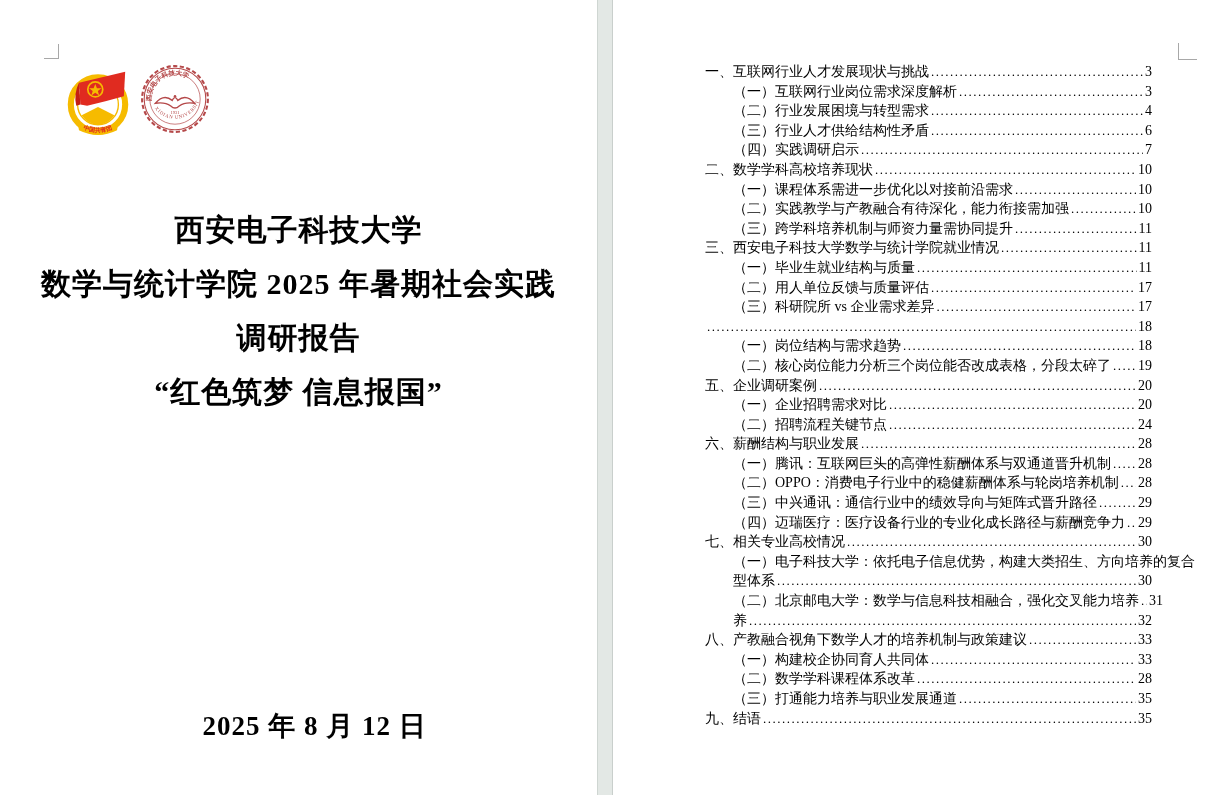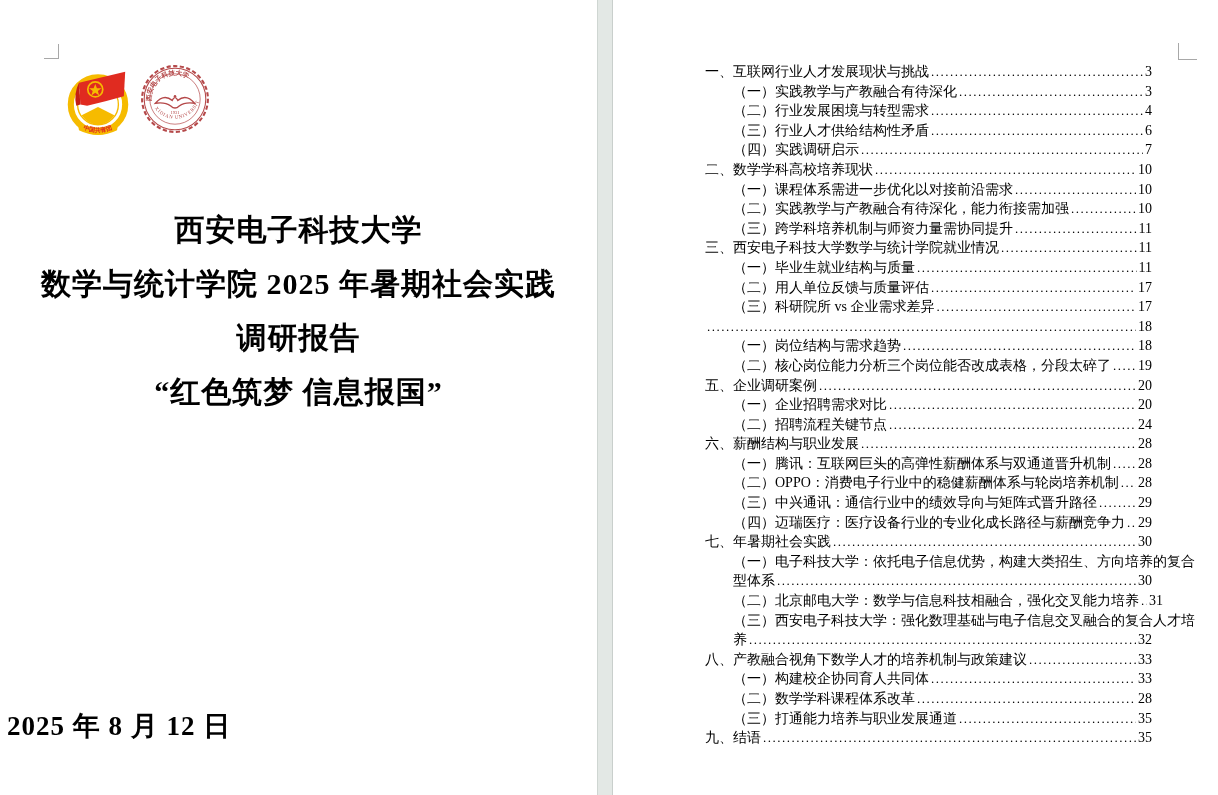--- a/index.html
+++ b/index.html
@@ -19,21 +19,21 @@
   .crop-h{height:1px;}
 
   
   .logo{position:absolute;}
   .logo-league{left:64px;top:62px;width:68px;height:78px;}
   .logo-seal{left:140px;top:60px;width:70px;height:78px;}
 
   
   .cover-title{position:absolute;left:0;top:203px;width:597px;text-align:center;
                font-weight:bold;font-size:30px;line-height:54px;letter-spacing:1px;}
-  .cover-date{position:absolute;left:7px;top:706px;width:597px;
+  .cover-date{position:absolute;left:16px;top:706px;width:597px;text-align:center;
               font-weight:bold;font-size:27px;line-height:40px;letter-spacing:1px;}
 
   
   .toc{position:absolute;left:92px;top:62px;width:447px;font-size:14px;line-height:19.6px;}
   .toc-row{display:flex;align-items:baseline;}
   .toc-row.lvl2{padding-left:28px;}
   .toc-text{white-space:nowrap;}
   .toc-leader{flex:1;overflow:hidden;white-space:nowrap;margin:0 2px;min-width:6px;}
   .toc-leader::after{content:"...................................................................................................................................................................................................................";
                      font-size:13px;letter-spacing:1.5px;color:#000;}
@@ -111,21 +111,21 @@
     <div class="crop crop-v" style="left:565px;top:43px;height:17px;"></div>
     <div class="crop crop-h" style="left:565px;top:59px;width:19px;"></div>
 
     <div class="toc">
         <div class="toc-row lvl1">
           <span class="toc-text">一、互联网行业人才发展现状与挑战</span>
           <span class="toc-leader"></span>
           <span class="toc-page">3</span>
         </div>
         <div class="toc-row lvl2">
-          <span class="toc-text">（一）实践教学与产教融合有待深化</span>
+          <span class="toc-text">（一）互联网行业岗位需求深度解析</span>
           <span class="toc-leader"></span>
           <span class="toc-page">3</span>
         </div>
         <div class="toc-row lvl2">
           <span class="toc-text">（二）行业发展困境与转型需求</span>
           <span class="toc-leader"></span>
           <span class="toc-page">4</span>
         </div>
         <div class="toc-row lvl2">
           <span class="toc-text">（三）行业人才供给结构性矛盾</span>
@@ -225,39 +225,36 @@
           <span class="toc-text">（三）中兴通讯：通信行业中的绩效导向与矩阵式晋升路径</span>
           <span class="toc-leader"></span>
           <span class="toc-page">29</span>
         </div>
         <div class="toc-row lvl2">
           <span class="toc-text">（四）迈瑞医疗：医疗设备行业的专业化成长路径与薪酬竞争力</span>
           <span class="toc-leader"></span>
           <span class="toc-page">29</span>
         </div>
         <div class="toc-row lvl1">
-          <span class="toc-text">七、年暑期社会实践</span>
+          <span class="toc-text">七、相关专业高校情况</span>
           <span class="toc-leader"></span>
           <span class="toc-page">30</span>
         </div>
         <div class="toc-row lvl2">
           <span class="toc-text">（一）电子科技大学：依托电子信息优势，构建大类招生、方向培养的复合</span>
         </div>
         <div class="toc-row lvl2">
           <span class="toc-text">型体系</span>
           <span class="toc-leader"></span>
           <span class="toc-page">30</span>
         </div>
         <div class="toc-row lvl2">
           <span class="toc-text">（二）北京邮电大学：数学与信息科技相融合，强化交叉能力培养</span>
           <span class="toc-leader"></span>
           <span class="toc-page">31</span>
-        </div>
-        <div class="toc-row lvl2">
-          <span class="toc-text">（三）西安电子科技大学：强化数理基础与电子信息交叉融合的复合人才培</span>
         </div>
         <div class="toc-row lvl2">
           <span class="toc-text">养</span>
           <span class="toc-leader"></span>
           <span class="toc-page">32</span>
         </div>
         <div class="toc-row lvl1">
           <span class="toc-text">八、产教融合视角下数学人才的培养机制与政策建议</span>
           <span class="toc-leader"></span>
           <span class="toc-page">33</span>

